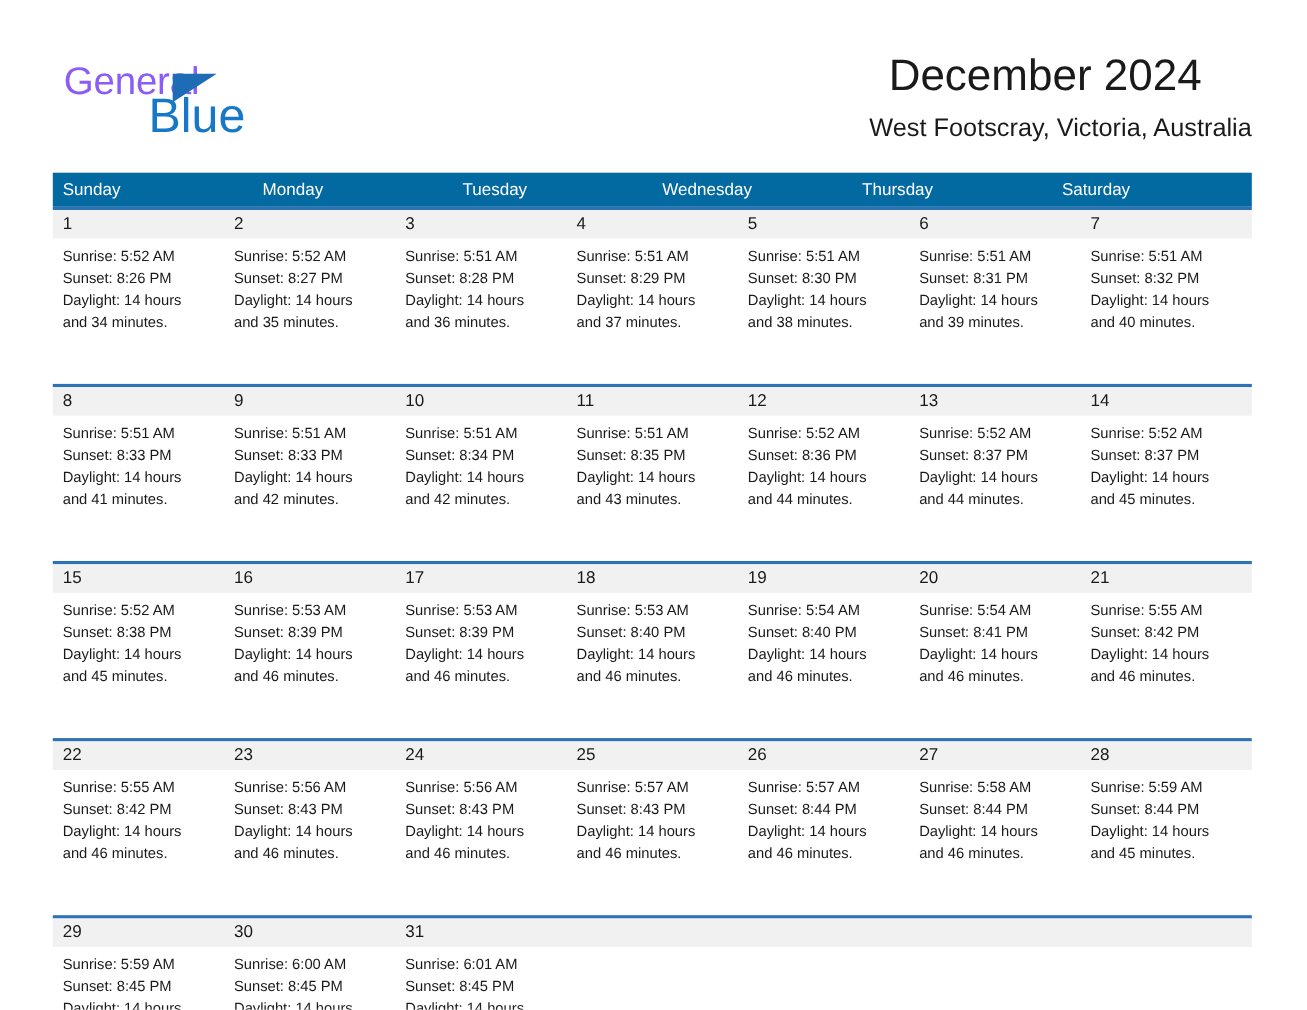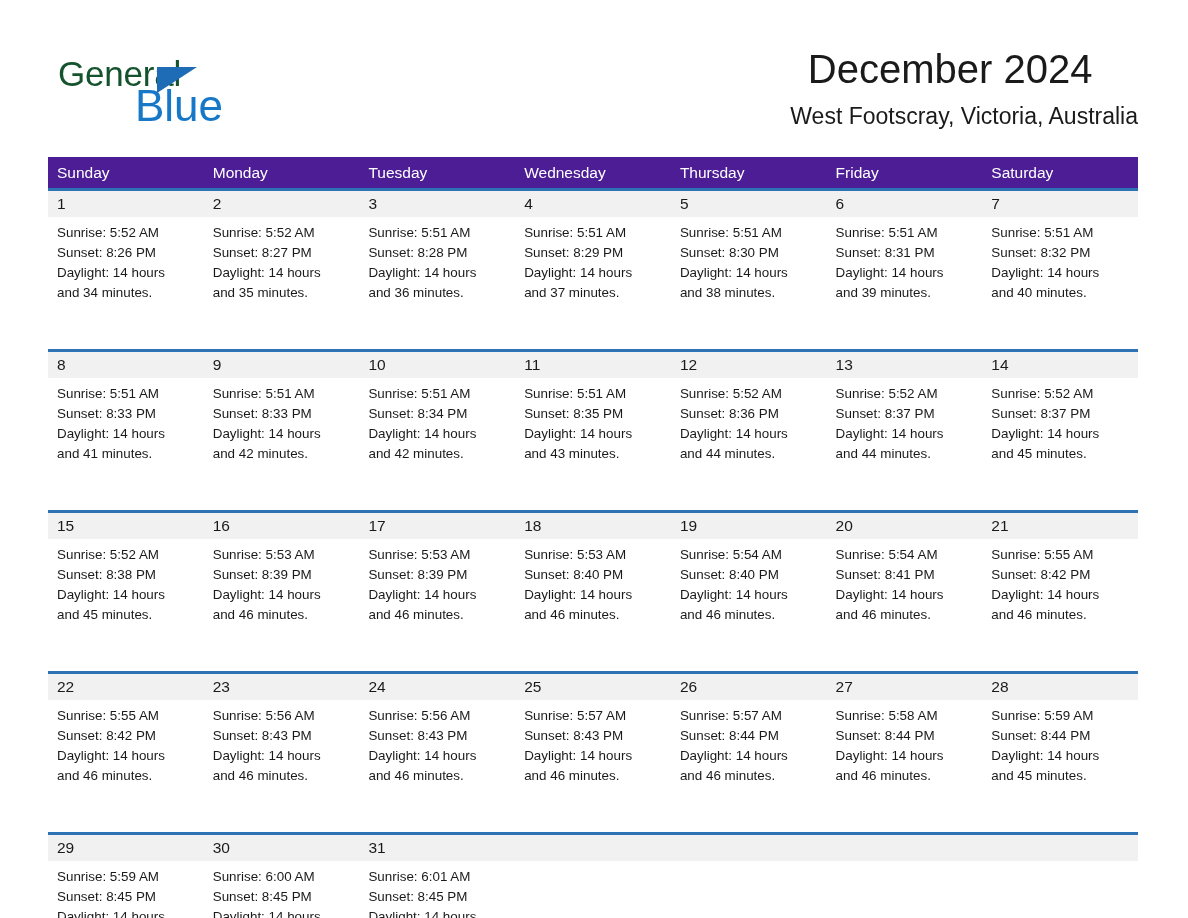--- a/index.html
+++ b/index.html
@@ -37,21 +37,21 @@
     top: 10px;
     width: 300px;
     height: 80px;
   }
   .brand-general {
     position: absolute;
     left: 0;
     top: 0;
     font-size: 35px;
     letter-spacing: -0.2px;
-    color: #14532d;
+    color: #8b5cf6;
     font-family: "Liberation Sans", sans-serif;
     font-weight: 400;
     line-height: 40px;
   }
   .brand-triangle {
     position: absolute;
     left: 99px;
     top: 13px;
     width: 0;
     height: 0;
@@ -96,21 +96,21 @@
   
   .calendar {
     position: absolute;
     left: 48px;
     top: 157px;
     width: 1090px;
   }
 
   .weekday-row {
     display: flex;
-    background: #4c1d95;
+    background: #0369a1;
     height: 31px;
     align-items: center;
   }
   .weekday-cell {
     flex: 1 1 0;
     color: #ffffff;
     font-size: 15.5px;
     line-height: 31px;
     padding-left: 9px;
     box-sizing: border-box;
@@ -180,21 +180,20 @@
   </div>
 
   <div class="calendar">
 
     <div class="weekday-row">
       <div class="weekday-cell">Sunday</div>
       <div class="weekday-cell">Monday</div>
       <div class="weekday-cell">Tuesday</div>
       <div class="weekday-cell">Wednesday</div>
       <div class="weekday-cell">Thursday</div>
-      <div class="weekday-cell">Friday</div>
       <div class="weekday-cell">Saturday</div>
     </div>
 
     <div class="week">
       <div class="week-rule"></div>
       <div class="daynum-row">
         <div class="daynum-cell">1</div>
         <div class="daynum-cell">2</div>
         <div class="daynum-cell">3</div>
         <div class="daynum-cell">4</div>

